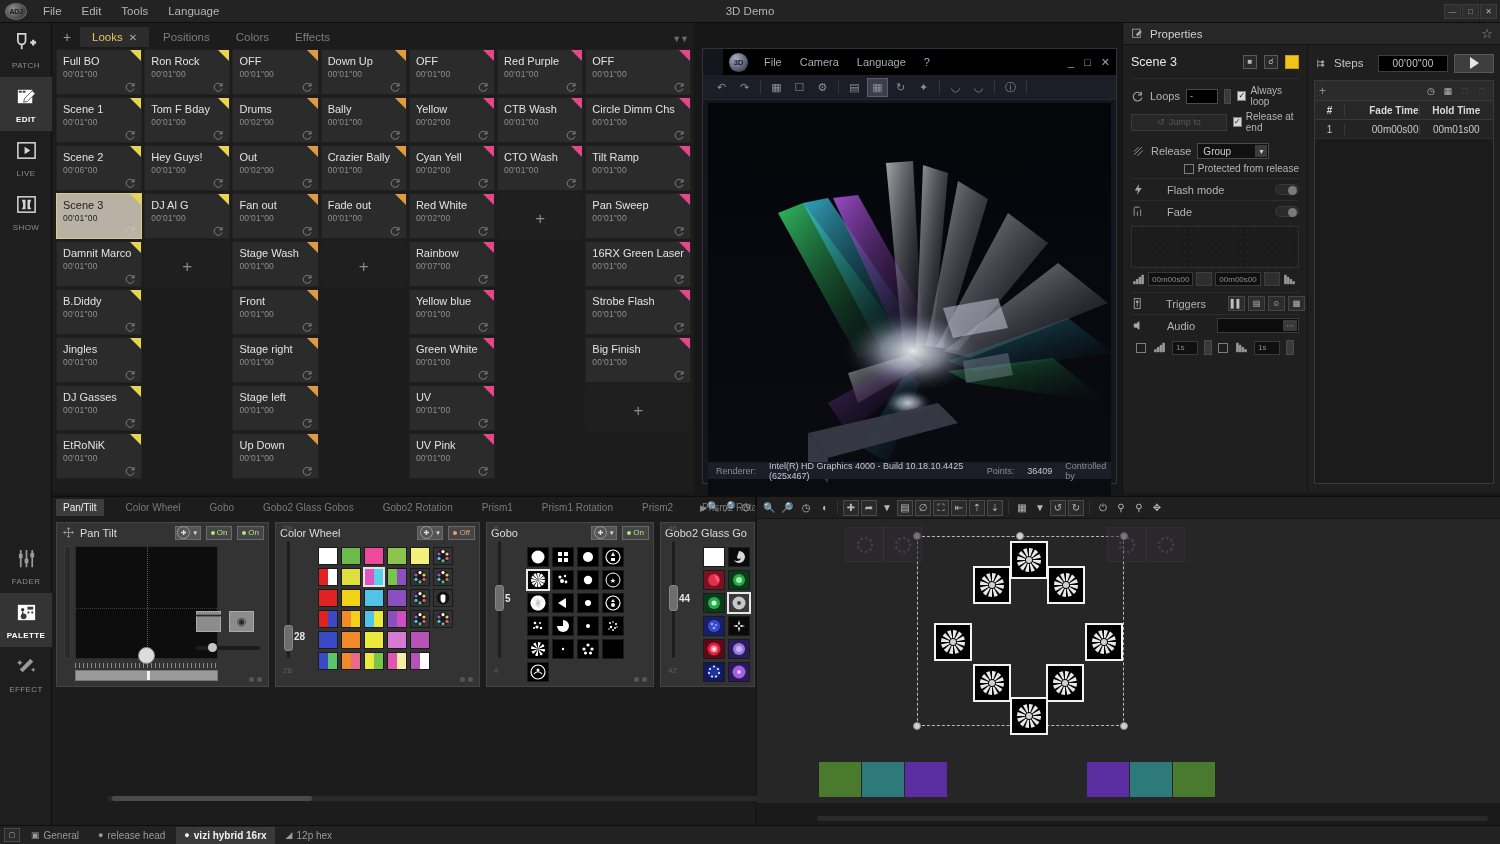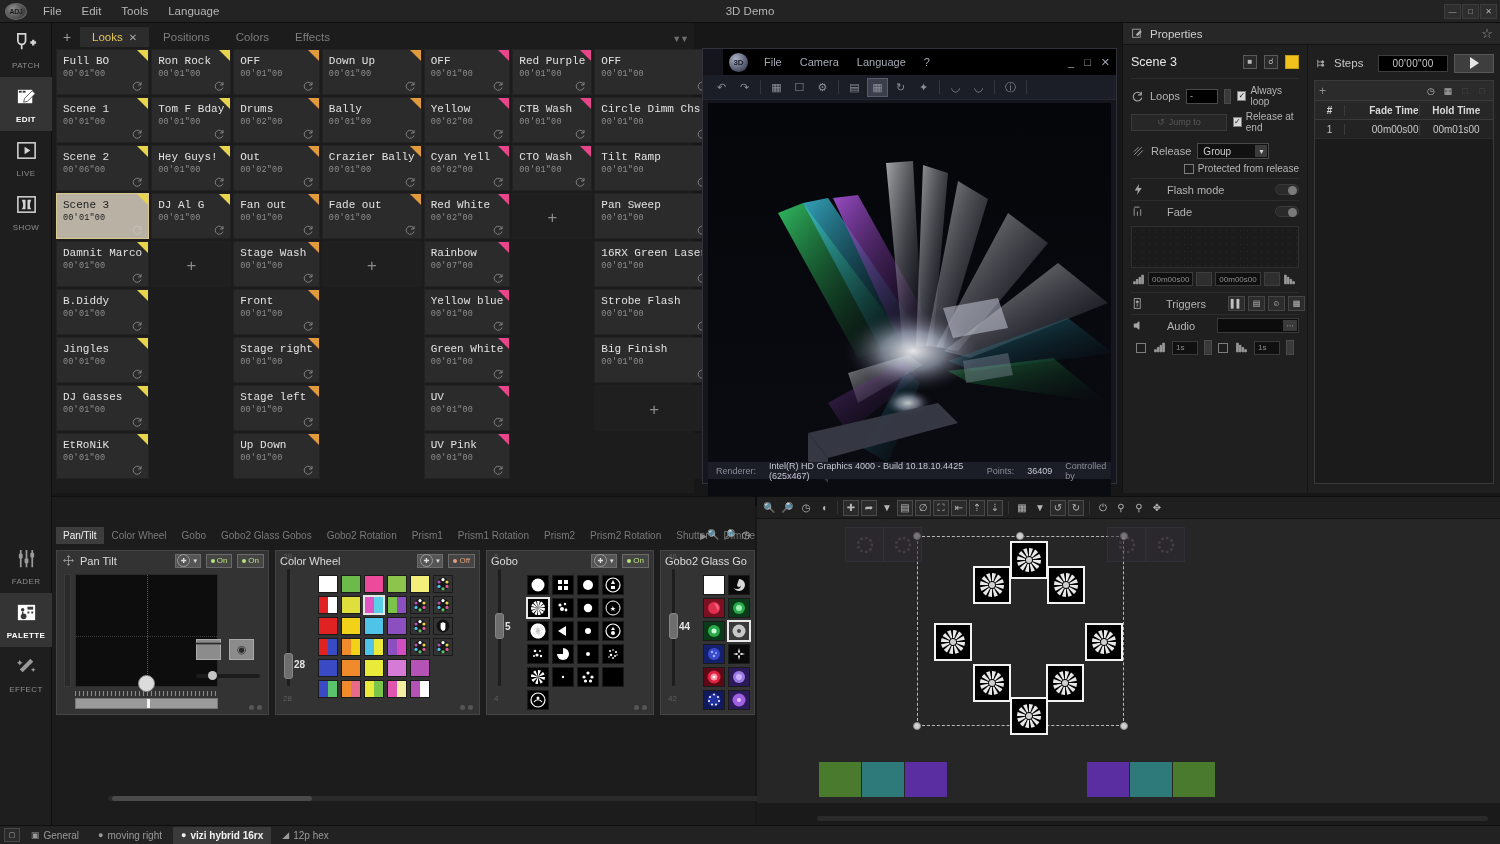--- a/index.html
+++ b/index.html
@@ -72,21 +72,21 @@
   }
   .tab.active { background: #2c2c2c; color: #e3c55a; }
   .tab .x { font-size: 10px; color: #a9a9a9; }
   .panel-caret {
     position: absolute; right: 6px; bottom: 3px; color: #6d6d6d; font-size: 9px; letter-spacing:-1px;
   }
   .grid-wrap {
     position: absolute; left: 4px; top: 26px; right: 3px; bottom: 4px;
     display: flex; gap: 2px;
   }
-  .grid-col { flex: 1; display: flex; flex-direction: column; gap: 2px; font-family: Liberation Mono, monospace; }
+  .grid-col { flex: 1; display: flex; flex-direction: column; gap: 2px; }
   .cell {
     height: 46px; background: #2b2b2b; position: relative;
     border: 1px solid #222; padding: 5px 6px 0 6px; overflow: hidden;
   }
   .cell.empty { background: #1f1f1f; border-color:#1f1f1f; display:flex; align-items:center; justify-content:center; }
   .cell.empty .plus { color: #8a8a8a; font-size: 17px; font-weight: 300; }
   .cell.blank { background: #1c1c1c; border-color: #1c1c1c; }
   .cell.selected { background: #b9b2a4; border: 1px solid #d9c98d; }
   .cell.selected .cname, .cell.selected .ctime { color: #1d1d1d; }
   .cname { font-size: 11px; color: #e2e2e2; white-space: nowrap; line-height: 13px; }
@@ -257,22 +257,22 @@
   .c-fade, .c-hold { flex: 1; text-align: center; font-size: 10px; color: #c9c9c9; }
   .c-fade { border-right: 1px solid #3a3a3a; text-align: right; }
   .th-row .c-num, .th-row .c-fade, .th-row .c-hold { font-weight: bold; color: #d8d8d8; }
 
   
   .bot {
     position: absolute; left: 52px; top: 496px; width: 703px; bottom: 19px;
     background: #1c1c1c; border-top: 1px solid #0e0e0e;
   }
   .ptabs {
-    height: 21px; display: flex; align-items: center; gap: 1px;
-    padding-left: 4px; background: #1c1c1c; overflow: hidden; position: relative; margin-top: 28px;
+    height: 21px; display: flex; align-items: center; gap: 15px;
+    padding-left: 4px; background: #1c1c1c; overflow: hidden; position: relative;
   }
   .ptab { font-size: 10px; color: #7a7a7a; padding: 3px 7px; white-space: nowrap; }
   .ptab.active { background: #3d3d3d; color: #f0f0f0; }
   .ptabs .arr { position: absolute; right: 48px; color: #8a8a8a; font-size: 9px; }
   .ptools { position: absolute; right: 2px; top: 2px; display: flex; gap: 2px; }
   .ptools div { width: 14px; height: 14px; color: #b0b0b0; font-size: 10px;
                 display:flex;align-items:center;justify-content:center; }
   .cards { display: flex; gap: 6px; padding: 4px 0 0 4px; }
   .card { background: #333; border: 1px solid #444; height: 165px; position: relative; }
   .card-head { height: 19px; display: flex; align-items: center; gap: 5px; padding: 0 4px; }
@@ -2017,21 +2017,21 @@
   </div>
 
   <div class="statusbar">
     <div class="frame-ico">▢</div>
     <div class="stab">
       <span class="ic">▣</span>
       <span>General</span>
     </div>
     <div class="stab">
       <span class="ic">●</span>
-      <span>moving right</span>
+      <span>release head</span>
     </div>
     <div class="stab active">
       <span class="ic">●</span>
       <span>vizi hybrid 16rx</span>
     </div>
     <div class="stab">
       <span class="ic">◢</span>
       <span>12p hex</span>
     </div>
   </div>

